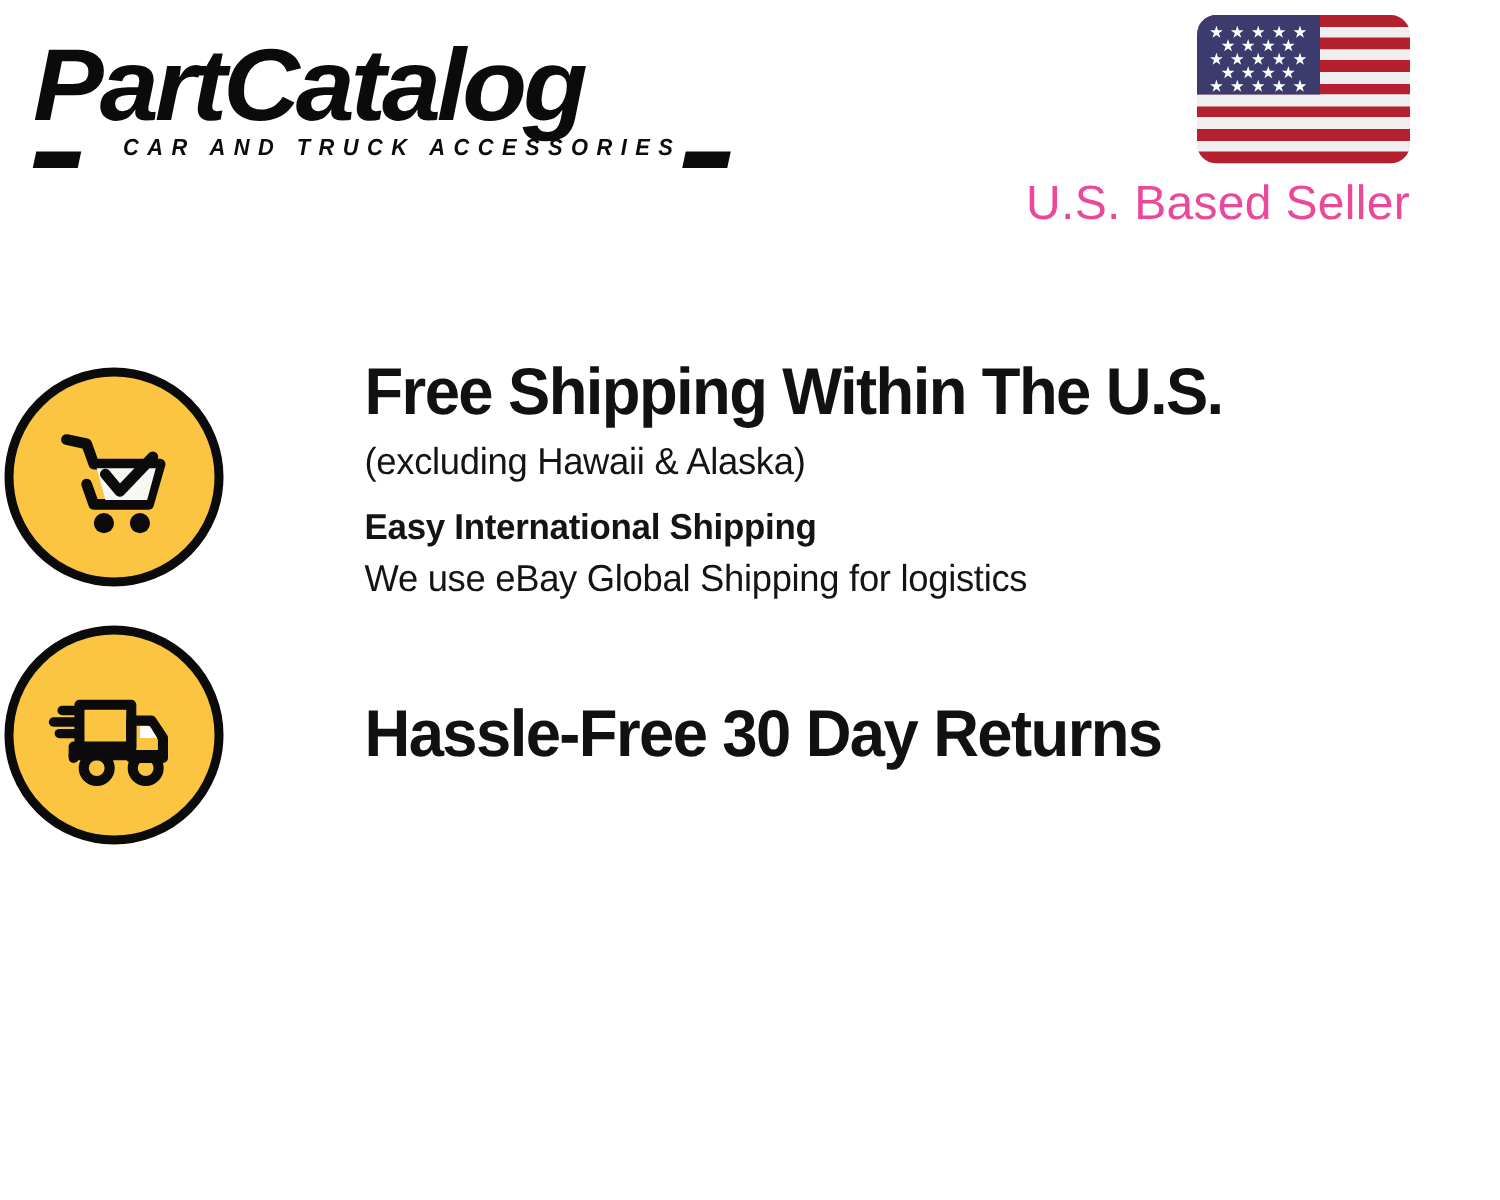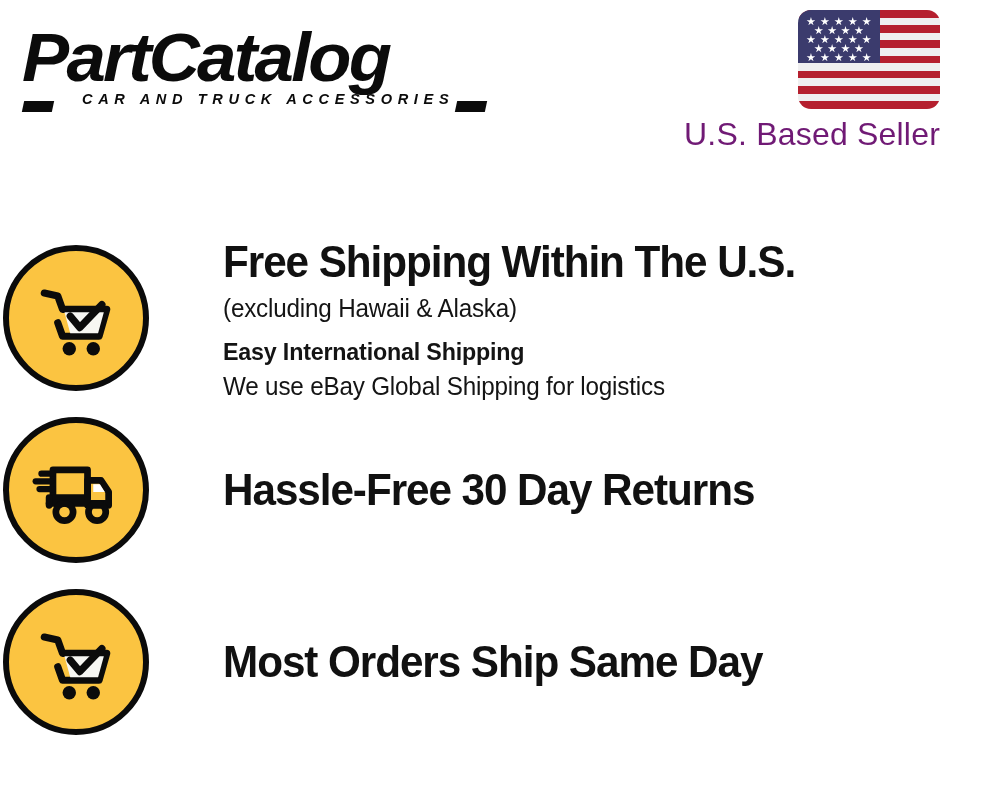--- a/index.html
+++ b/index.html
@@ -147,37 +147,38 @@
   }
 
   .seller-text {
     display: block;
     margin-top: 2px;
     font-family: "Liberation Sans", sans-serif;
     font-weight: 400;
     font-size: 32px;
     line-height: 38px;
     letter-spacing: 0.2px;
-    color: #701a75;
+    color: #ec4899;
     white-space: nowrap;
   }
 
   
   .features {
     position: absolute;
     left: 0;
     top: 232px;
     width: 1000px;
   }
 
   .feature-row {
     position: relative;
     display: flex;
     align-items: center;
     height: 172px;
+    gap: 20px;
   }
 
   .feature-icon {
     flex: 0 0 auto;
     width: 151px;
     display: flex;
     justify-content: center;
     align-items: center;
   }
 
@@ -352,31 +353,15 @@
             <path d="M8 41 L24 41" stroke="#0b0b0b" stroke-width="6.5" stroke-linecap="round"></path>
             <path d="M12 49 L26 49" stroke="#0b0b0b" stroke-width="6.5" stroke-linecap="round"></path>
           </svg>
         </div>
       </div>
       <div class="feature-text">
         <span class="feature-heading">Hassle-Free 30 Day Returns</span>
       </div>
     </div>
 
-    <div class="feature-row row-3">
-      <div class="feature-icon">
-        <div class="icon-circle">
-          <svg viewBox="0 0 100 100" aria-hidden="true">
-            <path d="M17 24 L31 27 L36 41 L82 41 L74 69 L36 69 L31 55" fill="none" stroke="#0b0b0b" stroke-width="7.5" stroke-linecap="round" stroke-linejoin="round"></path>
-            <path d="M38 44 L79 44 L73 66 L44 66 Z" fill="#f7f7f3"></path>
-            <path d="M44 48 L54 60 L77 36" fill="none" stroke="#0b0b0b" stroke-width="7.5" stroke-linecap="round" stroke-linejoin="round"></path>
-            <circle cx="43" cy="82" r="7" fill="#0b0b0b"></circle>
-            <circle cx="68" cy="82" r="7" fill="#0b0b0b"></circle>
-          </svg>
-        </div>
-      </div>
-      <div class="feature-text">
-        <span class="feature-heading">Most Orders Ship Same Day</span>
-      </div>
-    </div>
 
   </div>
 </div>
 
 </body></html>

